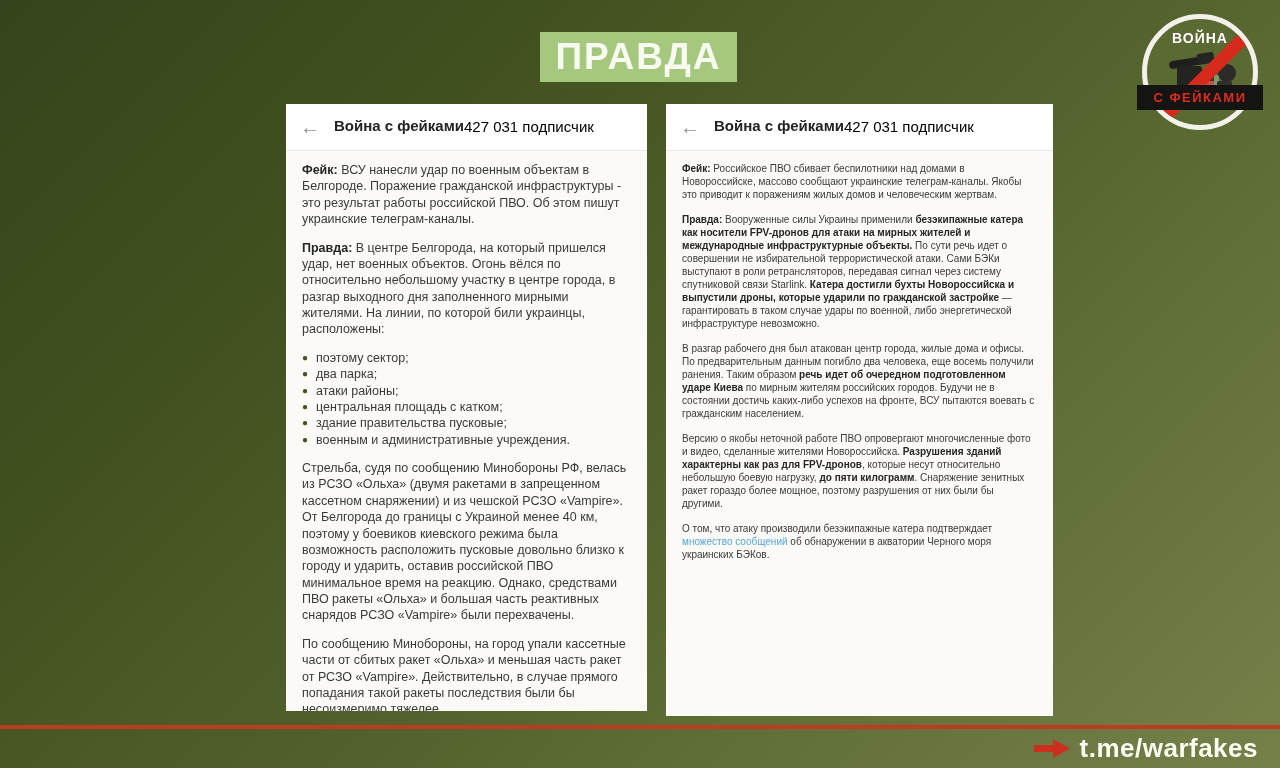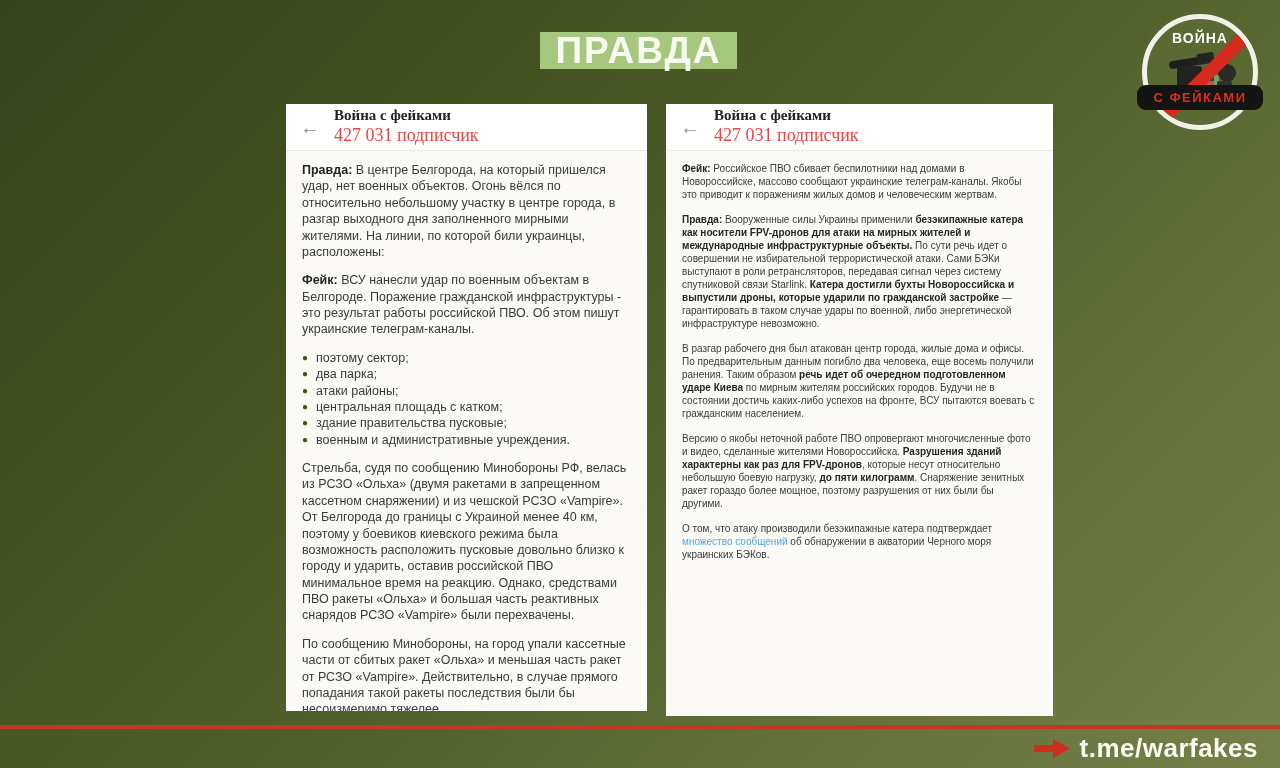--- a/index.html
+++ b/index.html
@@ -1,47 +1,47 @@
 <!DOCTYPE html>
 <html><head>
 <meta charset="utf-8">
 <style>
   html,body{margin:0;padding:0;}
   body{font-family:"Liberation Sans","DejaVu Sans",sans-serif;}
   .stage{position:relative;width:1280px;height:768px;overflow:hidden;
          background:linear-gradient(135deg,#36441d 0%,#42511f 28%,#55642e 58%,#76814a 100%);}
 
   
-  .banner{position:absolute;left:540px;top:32px;width:197px;height:37px;background:#a6c87e;
+  .banner{position:absolute;left:540px;top:32px;width:197px;height:50px;background:#a6c87e;
           display:flex;align-items:center;justify-content:center;}
   .banner span{color:#f8fbef;font-size:37px;font-weight:bold;letter-spacing:2px;}
 
   
   .logo{position:absolute;left:1142px;top:14px;width:116px;height:116px;}
   .logo-circle{position:absolute;inset:0;border-radius:50%;background:#5b6932;
                border:5px solid #f2f1ea;box-sizing:border-box;overflow:hidden;}
   .logo-top{position:absolute;top:11px;left:0;right:0;text-align:center;color:#fff;
             font-size:14px;font-weight:bold;letter-spacing:1px;}
   .camera{position:absolute;left:20px;top:32px;}
   .stripe{position:absolute;left:-8px;top:51px;width:132px;height:13px;background:#d62a1c;
           transform:rotate(-45deg);border-radius:2px;}
   .ribbon{position:absolute;left:-5px;right:-5px;bottom:20px;height:25px;background:#141412;
-          display:flex;align-items:center;justify-content:center;z-index:3;border-radius:9px;}
+          display:flex;align-items:center;justify-content:center;z-index:3;}
   .ribbon span{color:#dd2d1e;font-size:13px;font-weight:bold;letter-spacing:1.5px;}
 
   
   .panel{position:absolute;background:#fbfaf7;display:flex;flex-direction:column;}
   .panel.left{left:286px;top:104px;width:361px;height:607px;}
   .panel.right{left:666px;top:104px;width:387px;height:612px;}
   .phead{background:#ffffff;height:46px;flex:0 0 auto;display:flex;align-items:center;
          padding:0 14px;gap:14px;border-bottom:1px solid #eae8e4;}
   .back{color:#8f8f8f;font-size:20px;line-height:1;cursor:pointer;}
-  .htxt{display:flex;flex-direction:column;justify-content:space-between;font-family:Liberation Serif, serif;}
+  .htxt{display:flex;justify-content:space-between;}
   .ptitle{font-size:15px;font-weight:bold;color:#232323;line-height:1.2;}
-  .psub{font-size:18px;color:#ef4444;line-height:1.3;}
+  .psub{font-size:15px;color:#000000;line-height:1.3;}
   .body{padding:11px 16px 0 16px;color:#3a3a3a;overflow:hidden;}
   .panel.left .body{font-size:12.5px;line-height:1.31;}
   .panel.right .body{font-size:10px;line-height:1.3;}
   .para{margin:0 0 12px 0;}
   .b{font-weight:bold;color:#262626;}
   .tg-link{color:#55a7dd;text-decoration:none;}
   .bullets{margin:0 0 12px 0;}
   .bullet-item{display:flex;align-items:baseline;gap:8px;}
   .dot{color:#42511f;font-size:10px;flex:0 0 auto;transform:translateY(-1px);}
 
@@ -82,22 +82,22 @@
 
   <section class="panel left">
     <header class="phead">
       <span class="back">←</span>
       <div class="htxt">
         <div class="ptitle">Война с фейками</div>
         <div class="psub">427 031 подписчик</div>
       </div>
     </header>
     <div class="body">
+        <p class="para"><span class="b">Фейк:</span><span> ВСУ нанесли удар по военным объектам в Белгороде. Поражение гражданской инфраструктуры - это результат работы российской ПВО. Об этом пишут украинские телеграм-каналы.</span></p>
         <p class="para"><span class="b">Правда:</span><span> В центре Белгорода, на который пришелся удар, нет военных объектов. Огонь вёлся по относительно небольшому участку в центре города, в разгар выходного дня заполненного мирными жителями. На линии, по которой били украинцы, расположены:</span></p>
-        <p class="para"><span class="b">Фейк:</span><span> ВСУ нанесли удар по военным объектам в Белгороде. Поражение гражданской инфраструктуры - это результат работы российской ПВО. Об этом пишут украинские телеграм-каналы.</span></p>
         <div class="bullets">
           <div class="bullet-item">
             <span class="dot">●</span>
             <span>поэтому сектор;</span>
           </div>
           <div class="bullet-item">
             <span class="dot">●</span>
             <span>два парка;</span>
           </div>
           <div class="bullet-item">

